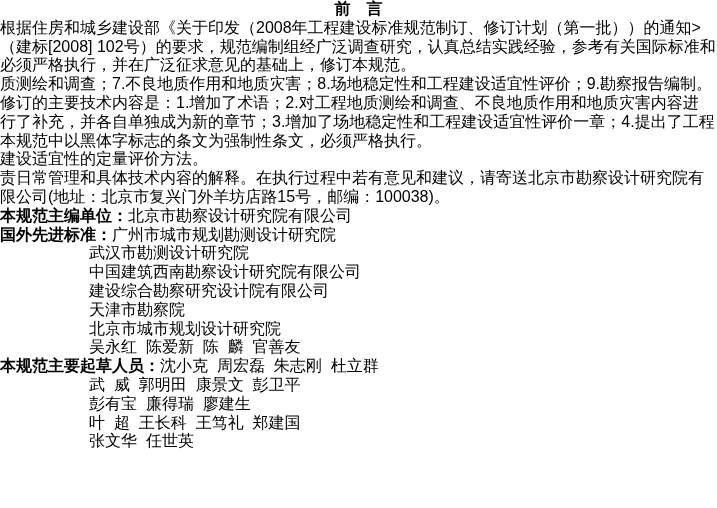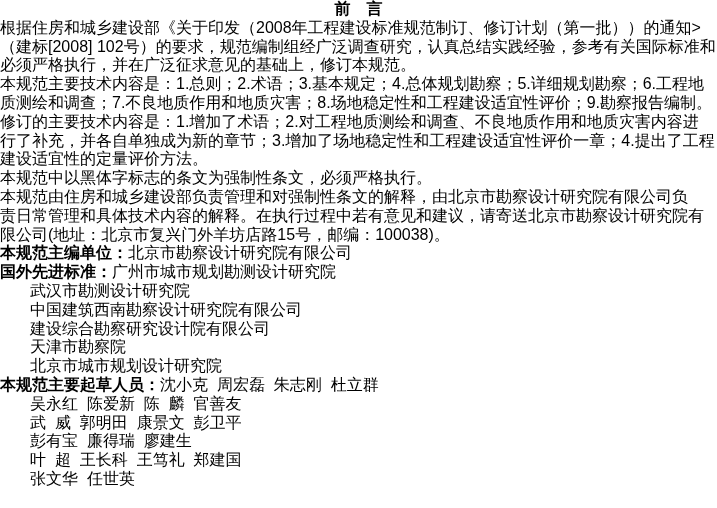--- a/index.html
+++ b/index.html
@@ -25,47 +25,45 @@
     font-weight: bold;
     white-space: pre;
   }
   .line {
     white-space: pre;
     height: 18.8px;
     overflow: hidden;
   }
   .ind-0    { padding-left: 0; }
   .ind-p    { }
-  .ind-deep { padding-left: 30px; }
+  .ind-deep { padding-left: 55px; margin-left: 34px; }
   .lbl { font-weight: bold; }
 </style>
 </head>
 <body>
 
 <div class="doc">
   <div class="title">前　言</div>
 
   <div class="line ind-p"><span class="lbl"></span><span>根据住房和城乡建设部《关于印发（2008年工程建设标准规范制订、修订计划（第一批））的通知&gt;</span></div>
   <div class="line ind-0"><span class="lbl"></span><span>（建标[2008] 102号）的要求，规范编制组经广泛调查研究，认真总结实践经验，参考有关国际标准和</span></div>
   <div class="line ind-0"><span class="lbl"></span><span>必须严格执行，并在广泛征求意见的基础上，修订本规范。</span></div>
-  <div class="line ind-p"><span class="lbl"></span><span>本规范主要技术内容是：1.总则；2.术语；3.基本规定；4.总体规划勘察；5.详细规划勘察；6.工程地</span></div>
   <div class="line ind-0"><span class="lbl"></span><span>质测绘和调查；7.不良地质作用和地质灾害；8.场地稳定性和工程建设适宜性评价；9.勘察报告编制。</span></div>
   <div class="line ind-p"><span class="lbl"></span><span>修订的主要技术内容是：1.增加了术语；2.对工程地质测绘和调查、不良地质作用和地质灾害内容进</span></div>
   <div class="line ind-0"><span class="lbl"></span><span>行了补充，并各自单独成为新的章节；3.增加了场地稳定性和工程建设适宜性评价一章；4.提出了工程</span></div>
+  <div class="line ind-p"><span class="lbl"></span><span>本规范中以黑体字标志的条文为强制性条文，必须严格执行。</span></div>
   <div class="line ind-0"><span class="lbl"></span><span>建设适宜性的定量评价方法。</span></div>
-  <div class="line ind-p"><span class="lbl"></span><span>本规范中以黑体字标志的条文为强制性条文，必须严格执行。</span></div>
-  <div class="line ind-p"><span class="lbl"></span><span>本规范由住房和城乡建设部负责管理和对强制性条文的解释，由北京市勘察设计研究院有限公司负</span></div>
   <div class="line ind-0"><span class="lbl"></span><span>责日常管理和具体技术内容的解释。在执行过程中若有意见和建议，请寄送北京市勘察设计研究院有</span></div>
   <div class="line ind-0"><span class="lbl"></span><span>限公司(地址：北京市复兴门外羊坊店路15号，邮编：100038)。</span></div>
   <div class="line ind-p"><span class="lbl">本规范主编单位：</span><span>北京市勘察设计研究院有限公司</span></div>
   <div class="line ind-p"><span class="lbl">国外先进标准：</span><span>广州市城市规划勘测设计研究院</span></div>
   <div class="line ind-deep"><span class="lbl"></span><span>武汉市勘测设计研究院</span></div>
   <div class="line ind-deep"><span class="lbl"></span><span>中国建筑西南勘察设计研究院有限公司</span></div>
   <div class="line ind-deep"><span class="lbl"></span><span>建设综合勘察研究设计院有限公司</span></div>
   <div class="line ind-deep"><span class="lbl"></span><span>天津市勘察院</span></div>
   <div class="line ind-deep"><span class="lbl"></span><span>北京市城市规划设计研究院</span></div>
+  <div class="line ind-deep"><span class="lbl"></span><span>吴永红  陈爱新  陈  麟  官善友</span></div>
   <div class="line ind-0"><span class="lbl">本规范主要起草人员：</span><span>沈小克  周宏磊  朱志刚  杜立群</span></div>
-  <div class="line ind-deep"><span class="lbl"></span><span>吴永红  陈爱新  陈  麟  官善友</span></div>
   <div class="line ind-deep"><span class="lbl"></span><span>武  威  郭明田  康景文  彭卫平</span></div>
   <div class="line ind-deep"><span class="lbl"></span><span>彭有宝  廉得瑞  廖建生</span></div>
   <div class="line ind-deep"><span class="lbl"></span><span>叶  超  王长科  王笃礼  郑建国</span></div>
   <div class="line ind-deep"><span class="lbl"></span><span>张文华  任世英</span></div>
 </div>
 
 </body></html>

